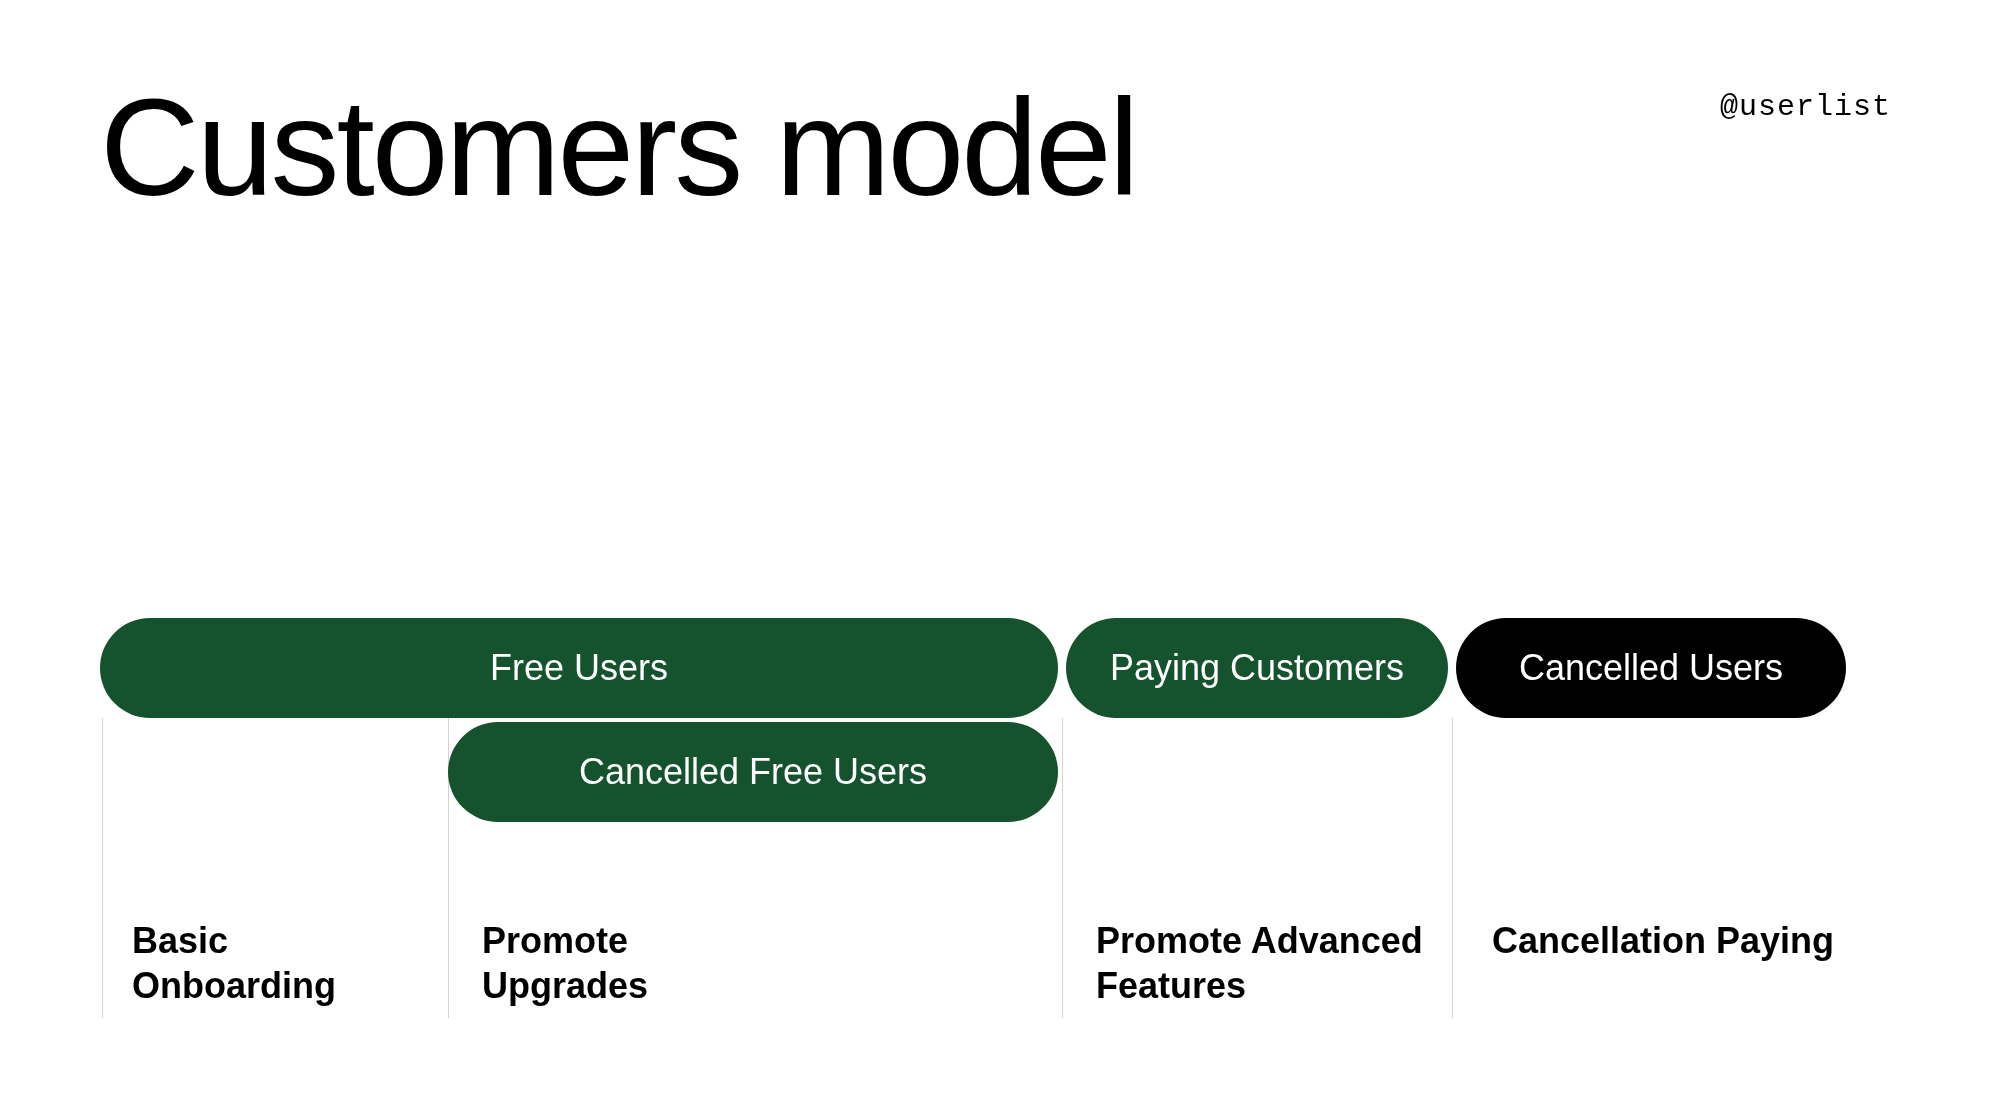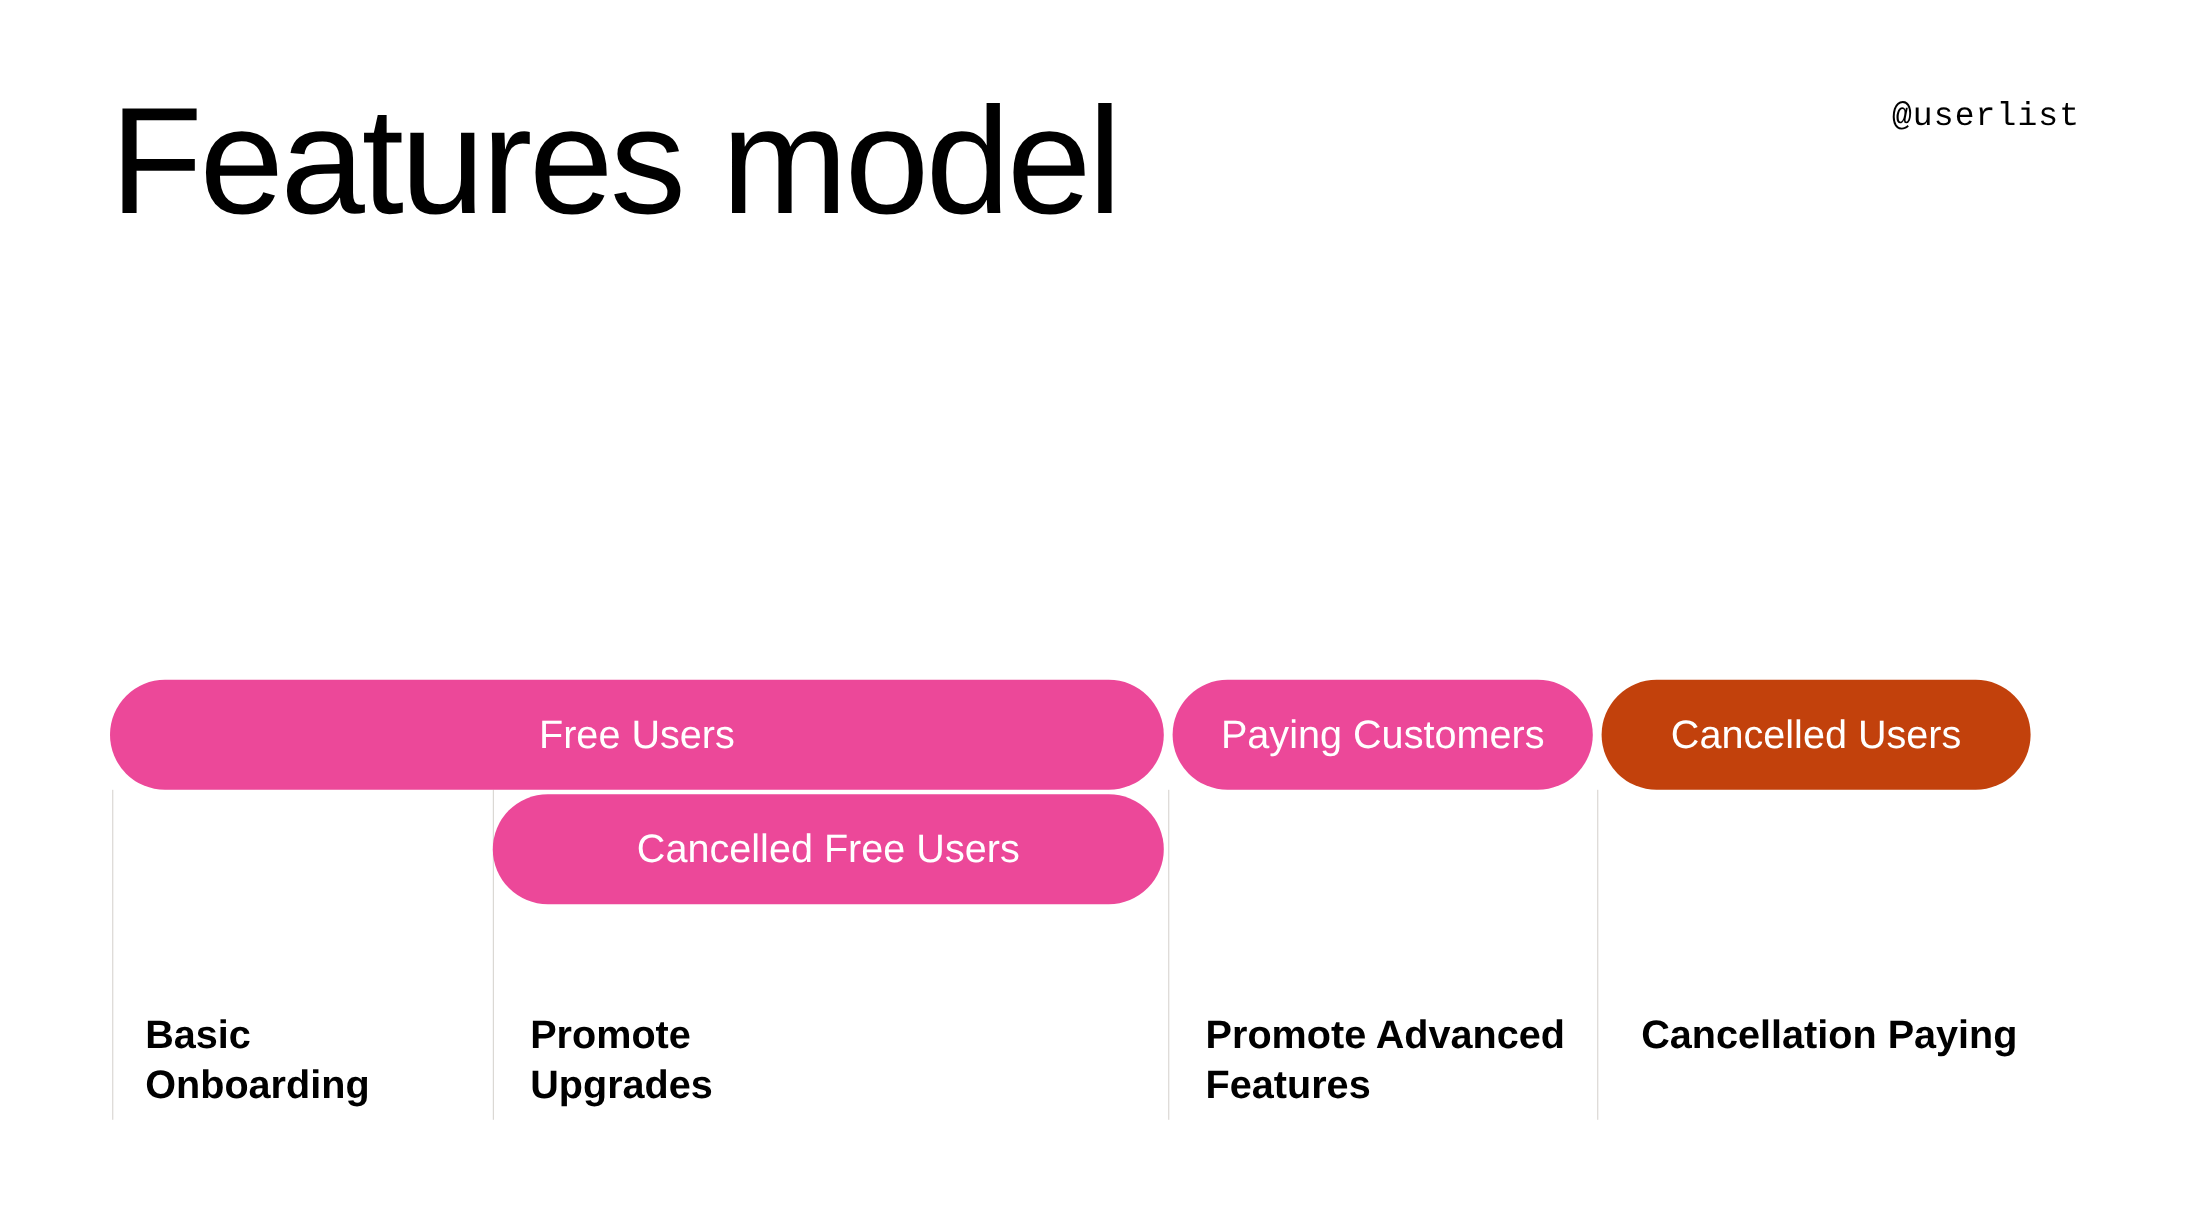--- a/index.html
+++ b/index.html
@@ -45,22 +45,22 @@
     position: absolute;
     height: 100px;
     border-radius: 50px;
     display: flex;
     align-items: center;
     justify-content: center;
     font-size: 36px;
     font-weight: 500;
     color: #fff;
   }
-  .black { background: #ec4899; }
-  .orange { background: #c2410c; }
+  .black { background: #14532d; }
+  .orange { background: #000000; }
   .divider {
     position: absolute;
     top: 100px;
     width: 1px;
     height: 300px;
     background: #d8d4d0;
   }
   .caption {
     position: absolute;
     top: 300px;
@@ -68,21 +68,21 @@
     font-weight: 700;
     line-height: 1.25;
     color: #000;
   }
 </style>
 </head>
 <body>
 
 <div class="slide">
 
-  <h1 class="title">Features model</h1>
+  <h1 class="title">Customers model</h1>
 
   <div class="handle">@userlist</div>
 
   <div class="diagram">
 
     <div class="divider" style="left:2px"></div>
     <div class="divider" style="left:348px"></div>
     <div class="divider" style="left:962px"></div>
     <div class="divider" style="left:1352px"></div>
 

